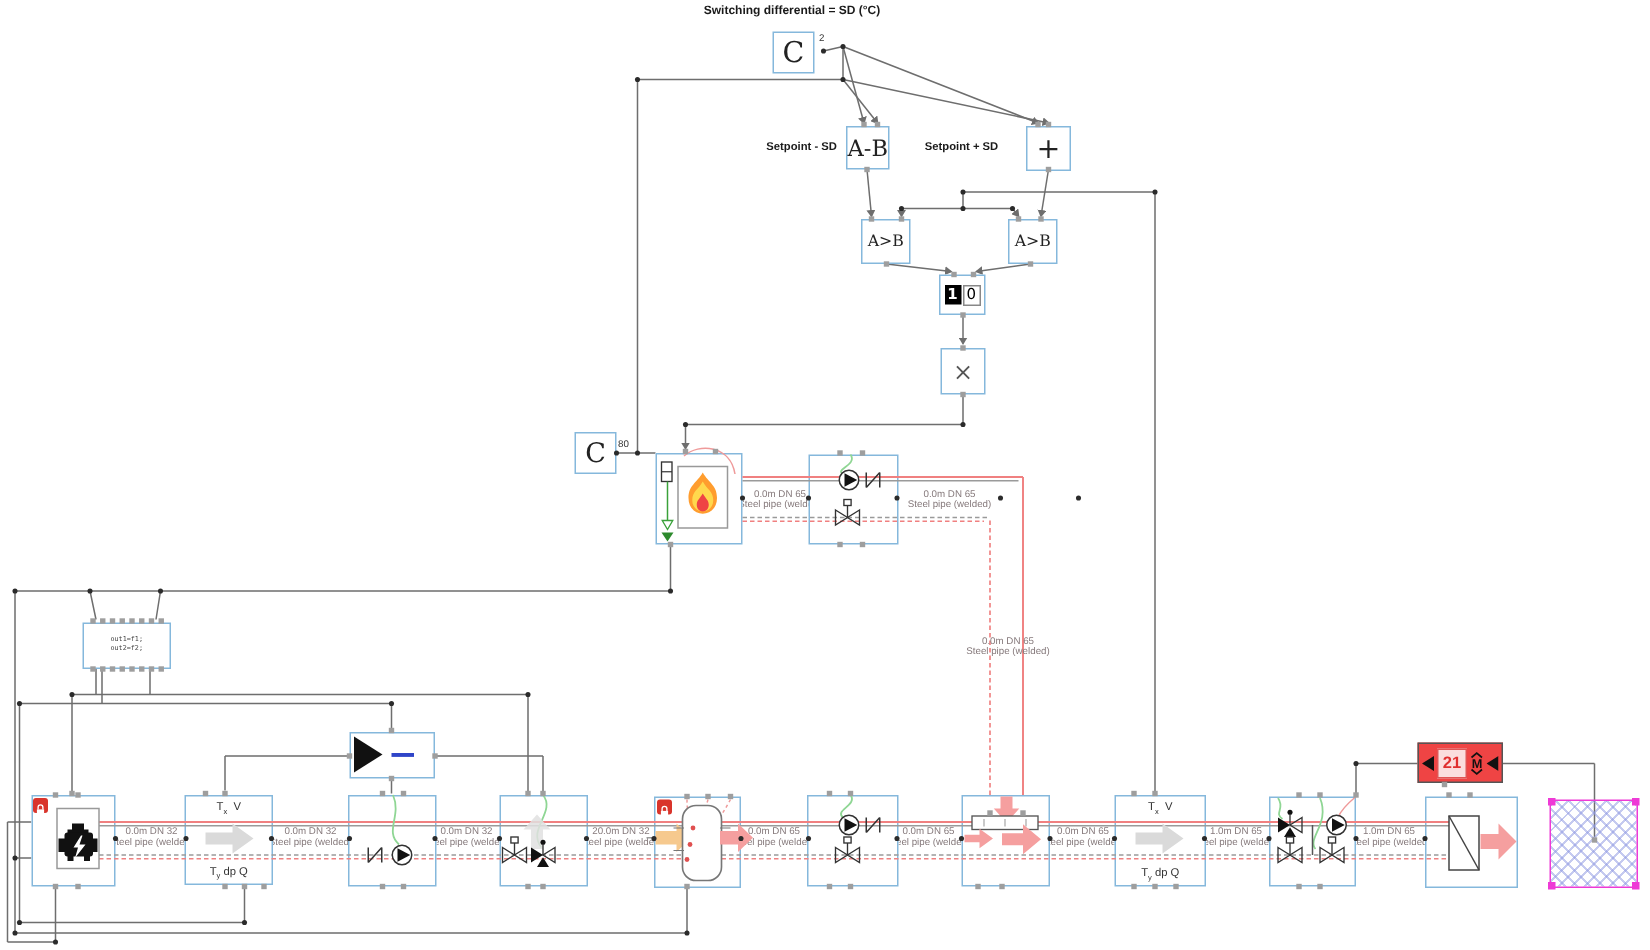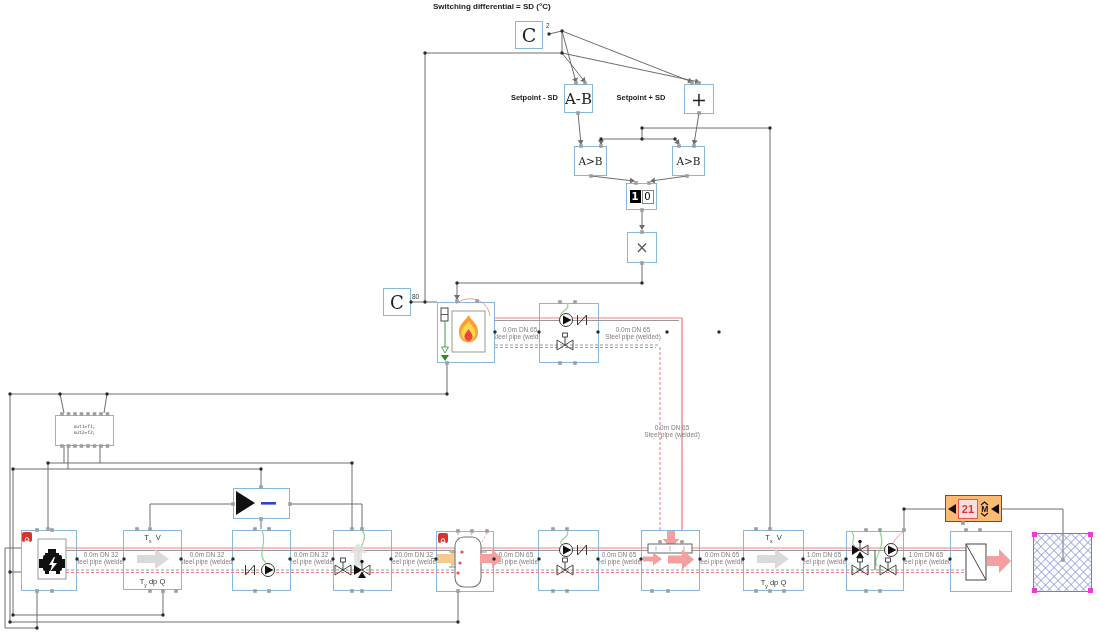--- a/index.html
+++ b/index.html
@@ -18,21 +18,21 @@
   .switchbox{display:flex;gap:1px;align-items:center;font-family:"DejaVu Sans",sans-serif;}
   .sw1{background:#000;color:#fff;font-weight:bold;font-size:10px;width:11px;height:13px;
        display:flex;align-items:center;justify-content:center;}
   .sw0{background:#fff;color:#000;border:1px solid #888;font-size:10px;width:10px;height:12px;
        display:flex;align-items:center;justify-content:center;}
   .sensorblk{display:flex;flex-direction:column;justify-content:space-between;
              font-size:7.5px;color:#333;text-align:center;padding:2px 0;}
   .sensorblk sub{font-size:5px;}
   .scripttext{font-family:"DejaVu Sans Mono",monospace;font-size:4.5px;line-height:5.5px;
               color:#444;text-align:center;padding-top:8px;}
-  .thermo{position:absolute;z-index:2;box-sizing:border-box;border:1.5px solid #555;background:#fdba74;
+  .thermo{position:absolute;z-index:2;box-sizing:border-box;border:1.5px solid #555;background:#ef4444;
           display:flex;align-items:center;gap:2px;padding:12px 2px;}
   .tval{border:1px solid #e05555;background:#fbdede;color:#e03030;font-weight:bold;font-size:11px;
         width:19px;height:18px;display:flex;align-items:center;justify-content:center;}
   .mcol{display:flex;flex-direction:column;align-items:center;line-height:6px;}
   .mcol .m{font-size:8.5px;font-weight:bold;color:#111;}
   .zone{position:absolute;z-index:2;box-sizing:border-box;border:1.6px solid #ee3ad6;
         background:
          repeating-linear-gradient(45deg,rgba(140,150,225,.5) 0 1.4px,transparent 1.4px 6px),
          repeating-linear-gradient(-45deg,rgba(140,150,225,.5) 0 1.4px,transparent 1.4px 6px);}
   .zone i{position:absolute;width:5px;height:5px;background:#ee3ad6;}
@@ -135,21 +135,21 @@
     </div>
   <div class="plabel" style="left:588px;top:326px;">
     <div>0.0m DN 65</div>
       <div>Steel pipe (welded)</div>
     </div>
   <div class="plabel" style="left:627px;top:424px;">
     <div>0.0m DN 65</div>
       <div>Steel pipe (welded)</div>
     </div>
 
-  <div class="toplabel" style="left:433px;top:2px;width:190px;text-align:left;">Switching differential = SD (°C)</div>
+  <div class="toplabel" style="left:433px;top:2px;width:190px;text-align:center;">Switching differential = SD (°C)</div>
   <div class="toplabel" style="left:480px;top:93px;width:78px;text-align:right;font-size:7.5px;">Setpoint - SD</div>
   <div class="toplabel" style="left:604px;top:93px;width:74px;text-align:center;font-size:7.5px;">Setpoint + SD</div>
   <div class="supnum" style="left:546px;top:22px;">2</div>
   <div class="supnum" style="left:412px;top:293px;">80</div>
 
   <div class="cblk" style="left:515px;top:21px;width:28px;height:28px;font-size:19px;">C</div>
   <div class="cblk" style="left:564px;top:84px;width:29px;height:29px;font-size:15px;">A-B</div>
   <div class="cblk" style="left:684px;top:84px;width:30px;height:30px;font-size:19px;font-weight:300;">+</div>
   <div class="cblk" style="left:574px;top:146px;width:33px;height:30px;font-size:10.5px;">A&gt;B</div>
   <div class="cblk" style="left:672px;top:146px;width:33px;height:30px;font-size:10.5px;">A&gt;B</div>

